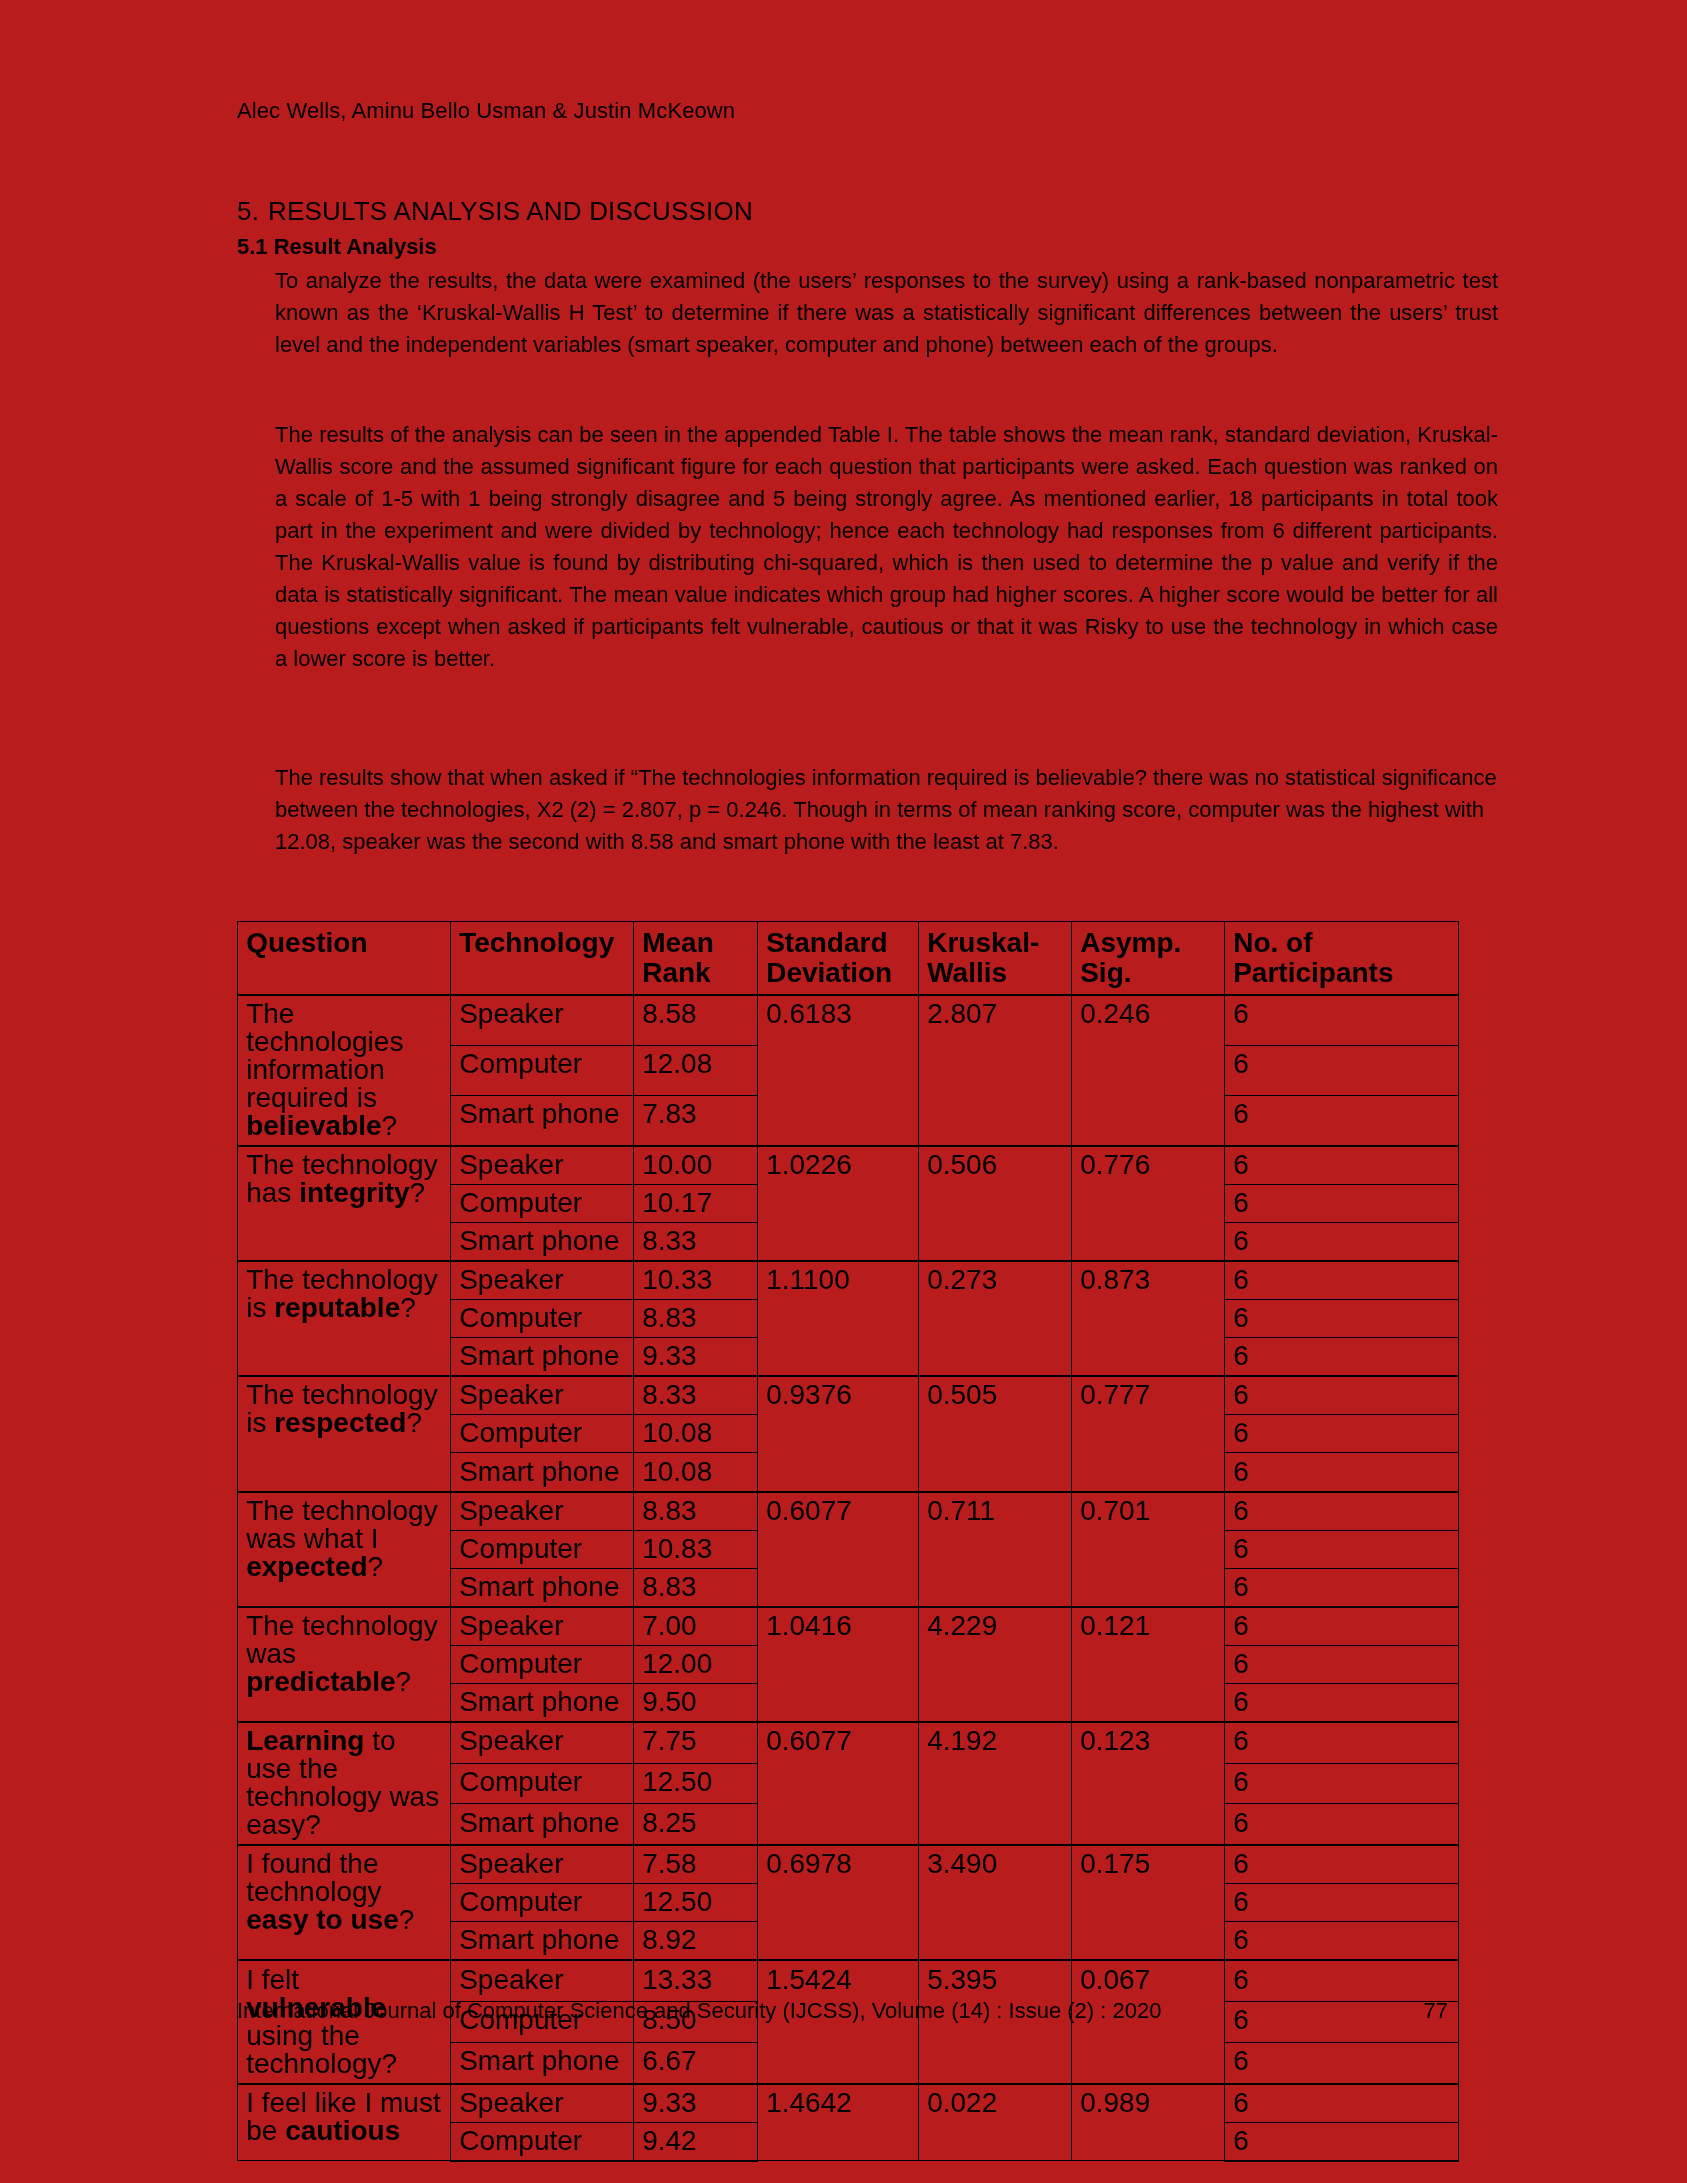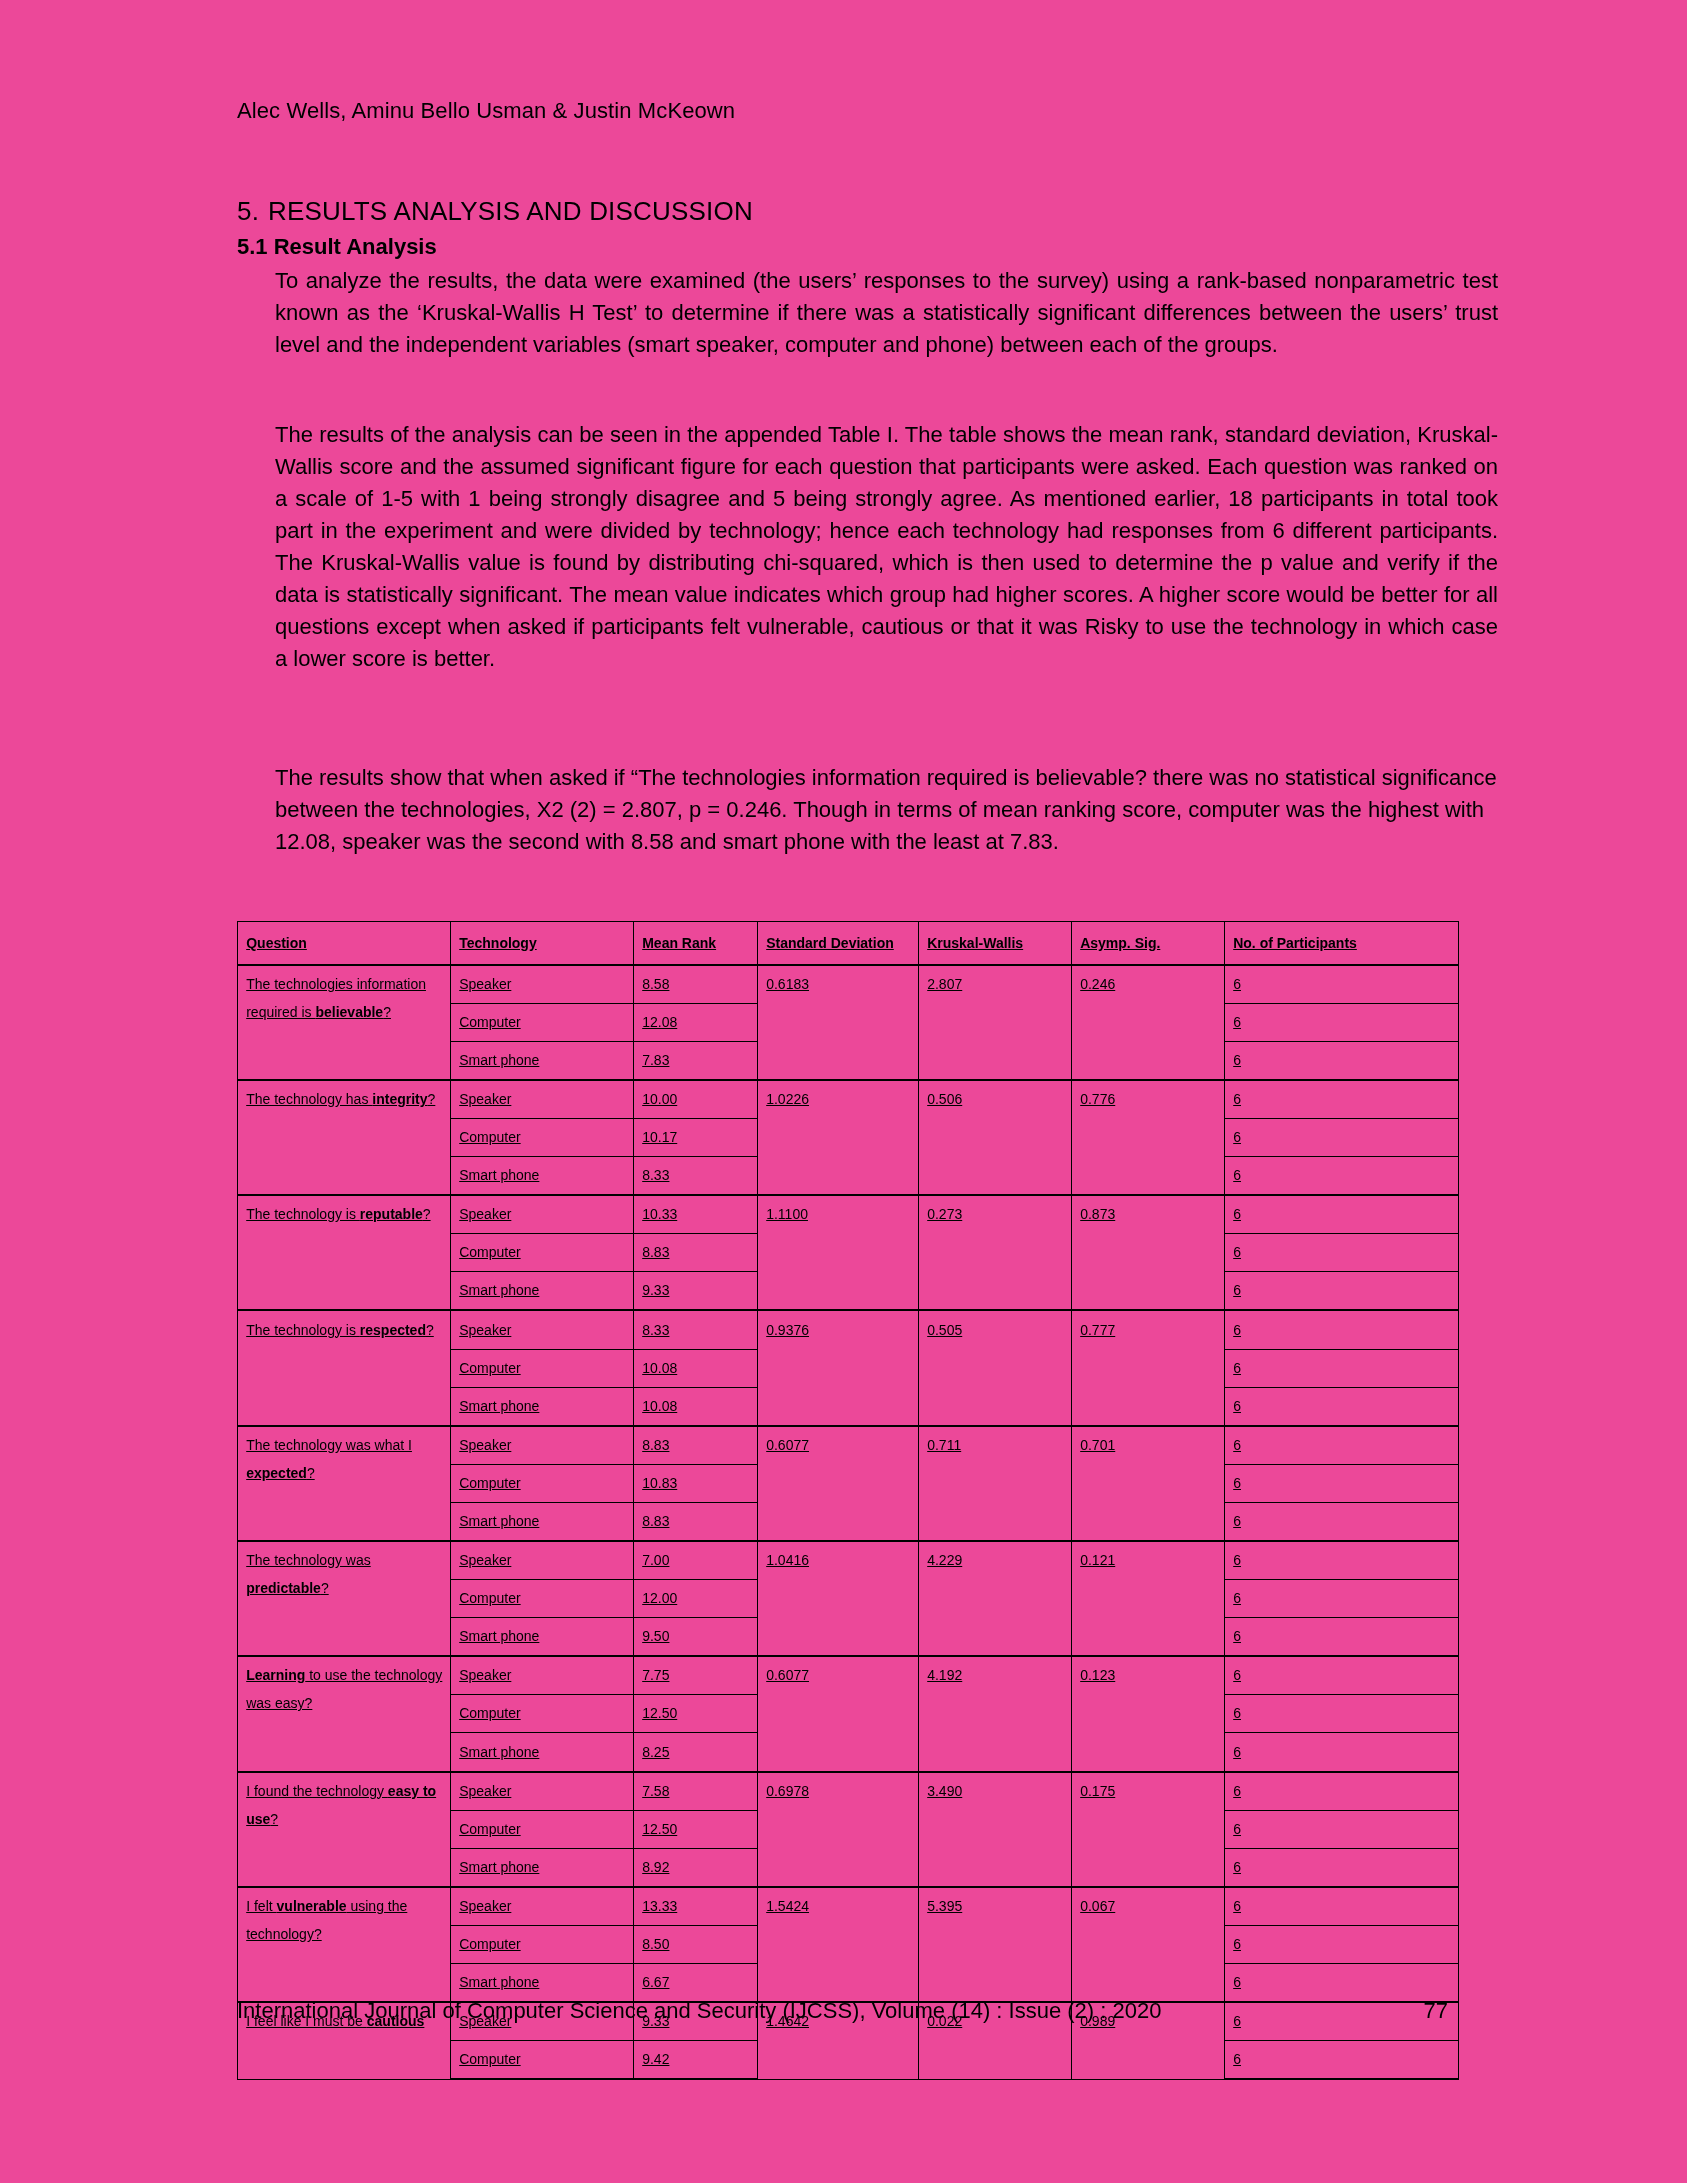--- a/index.html
+++ b/index.html
@@ -8,21 +8,21 @@
     background: #ffffff;
   }
   body {
     font-family: "Liberation Sans", sans-serif;
     color: #000000;
   }
   .page {
     position: relative;
     width: 1687px;
     height: 2183px;
-    background: #ec4899;
+    background: #b91c1c;
     box-sizing: border-box;
     padding: 0;
     overflow: hidden;
   }
 
   .running-head {
     position: absolute;
     left: 237px;
     top: 97px;
     font-size: 22px;
@@ -70,22 +70,21 @@
   .tbl-wrap {
     position: absolute;
     left: 237px;
     top: 921px;
     width: 1221px;
   }
   table.kw {
     border-collapse: collapse;
     width: 1221px;
     table-layout: fixed;
-    font-size: 14px;
-    text-decoration: underline;
+    font-size: 28px;
   }
   table.kw th, table.kw td {
     border: 1.6px solid #000;
     vertical-align: top;
     padding: 4.1px 6.6px 5px 8.2px;
     line-height: 28px;
     font-weight: normal;
     text-align: left;
     box-sizing: border-box;
   }

